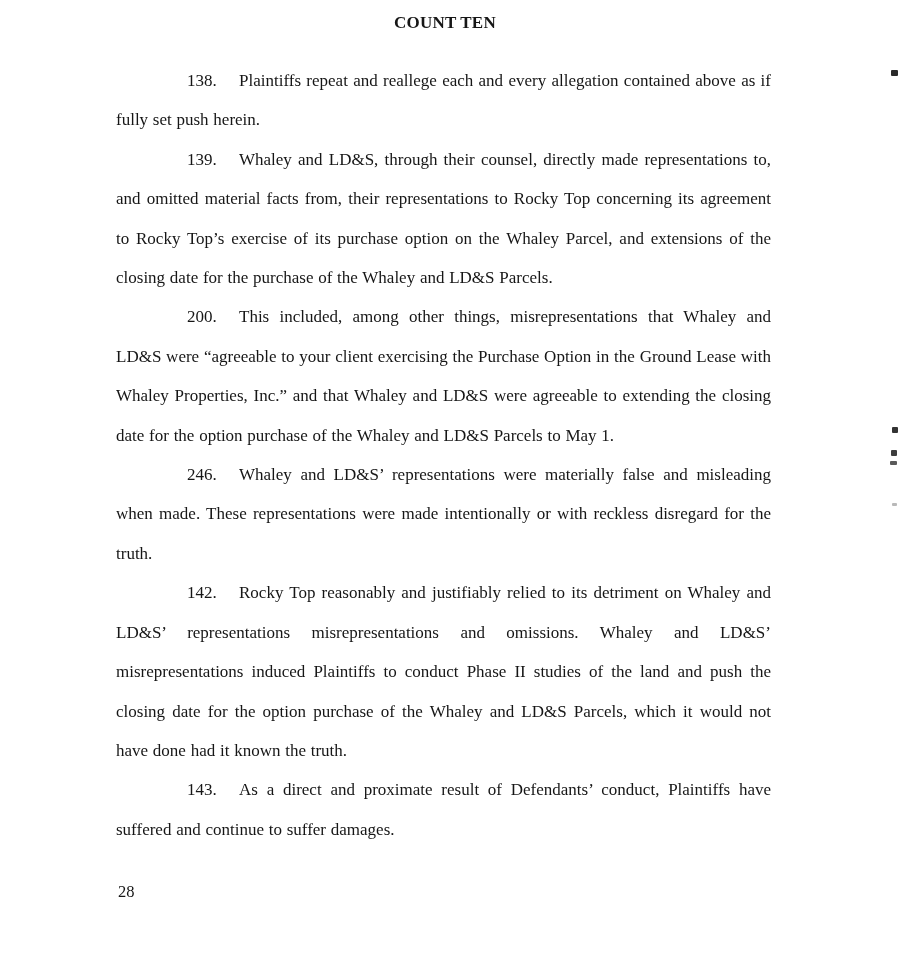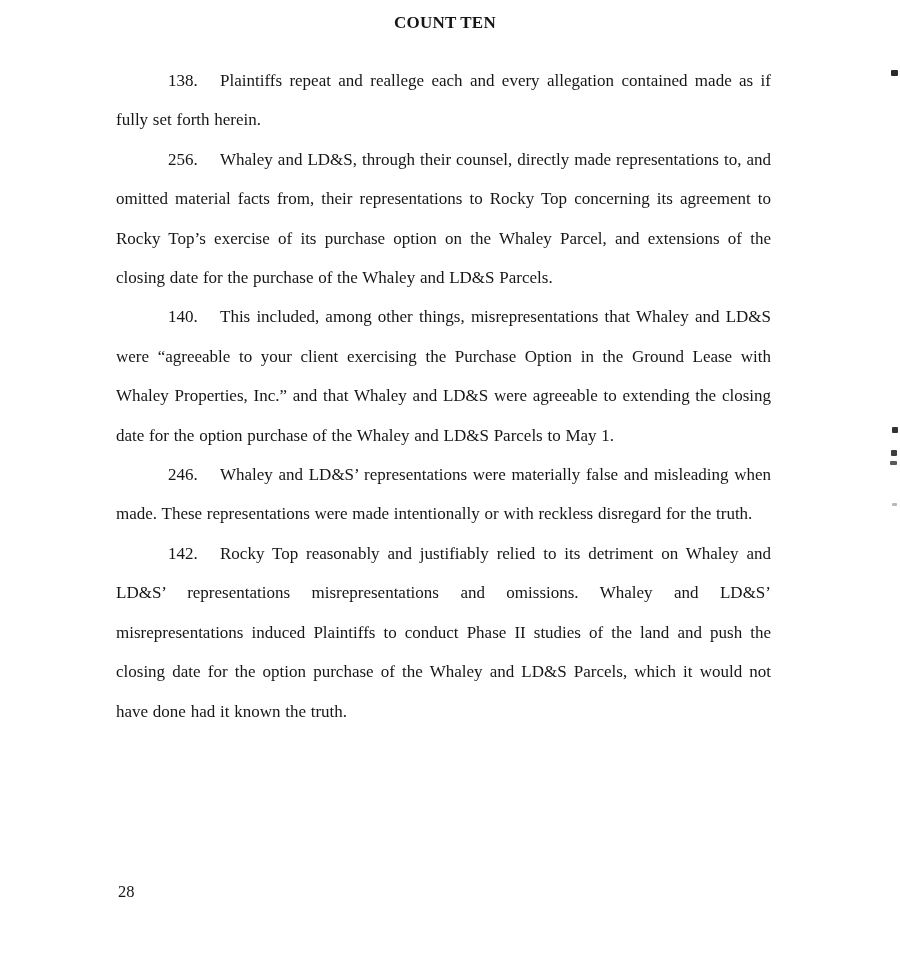--- a/index.html
+++ b/index.html
@@ -40,20 +40,21 @@
   }
   .doc-body p {
     margin: 0;
     text-indent: 52px;
     word-spacing: 0.5px;
   }
   .pnum {
     display: inline-block;
     width: 52px;
     text-indent: 0;
+    margin-left: 19px;
   }
   .page-number {
     position: absolute;
     top: 882px;
     left: 118px;
     width: 652px;
     text-align: left;
     font-size: 16.5px;
   }
   .scan-artifact {
@@ -69,25 +70,26 @@
 </head>
 <body>
 
 <div class="page">
 
   <div class="doc-header">
     <div>COUNT TEN</div>
   </div>
 
   <div class="doc-body">
-    <p><span class="pnum">138.</span><span>Plaintiffs repeat and reallege each and every allegation contained made as if fully set forth herein.</span></p>
-    <p><span class="pnum">256.</span><span>Whaley and LD&amp;S, through their counsel, directly made representations to, and omitted material facts from, their representations to Rocky Top concerning its agreement to Rocky Top’s exercise of its purchase option on the Whaley Parcel, and extensions of the closing date for the purchase of the Whaley and LD&amp;S Parcels.</span></p>
-    <p><span class="pnum">140.</span><span>This included, among other things, misrepresentations that Whaley and LD&amp;S were “agreeable to your client exercising the Purchase Option in the Ground Lease with Whaley Properties, Inc.” and that Whaley and LD&amp;S were agreeable to extending the closing date for the option purchase of the Whaley and LD&amp;S Parcels to May 1.</span></p>
+    <p><span class="pnum">138.</span><span>Plaintiffs repeat and reallege each and every allegation contained above as if fully set push herein.</span></p>
+    <p><span class="pnum">139.</span><span>Whaley and LD&amp;S, through their counsel, directly made representations to, and omitted material facts from, their representations to Rocky Top concerning its agreement to Rocky Top’s exercise of its purchase option on the Whaley Parcel, and extensions of the closing date for the purchase of the Whaley and LD&amp;S Parcels.</span></p>
+    <p><span class="pnum">200.</span><span>This included, among other things, misrepresentations that Whaley and LD&amp;S were “agreeable to your client exercising the Purchase Option in the Ground Lease with Whaley Properties, Inc.” and that Whaley and LD&amp;S were agreeable to extending the closing date for the option purchase of the Whaley and LD&amp;S Parcels to May 1.</span></p>
     <p><span class="pnum">246.</span><span>Whaley and LD&amp;S’ representations were materially false and misleading when made.  These representations were made intentionally or with reckless disregard for the truth.</span></p>
     <p><span class="pnum">142.</span><span>Rocky Top reasonably and justifiably relied to its detriment on Whaley and LD&amp;S’ representations misrepresentations and omissions. Whaley and LD&amp;S’ misrepresentations induced Plaintiffs to conduct Phase II studies of the land and push the closing date for the option purchase of the Whaley and LD&amp;S Parcels, which it would not have done had it known the truth.</span></p>
+    <p><span class="pnum">143.</span><span>As a direct and proximate result of Defendants’ conduct, Plaintiffs have suffered and continue to suffer damages.</span></p>
   </div>
 
   <div class="page-number">28</div>
 
   <div class="scan-artifact art-1"></div>
   <div class="scan-artifact art-2"></div>
   <div class="scan-artifact art-3"></div>
   <div class="scan-artifact art-4"></div>
   <div class="scan-artifact art-5"></div>
 

